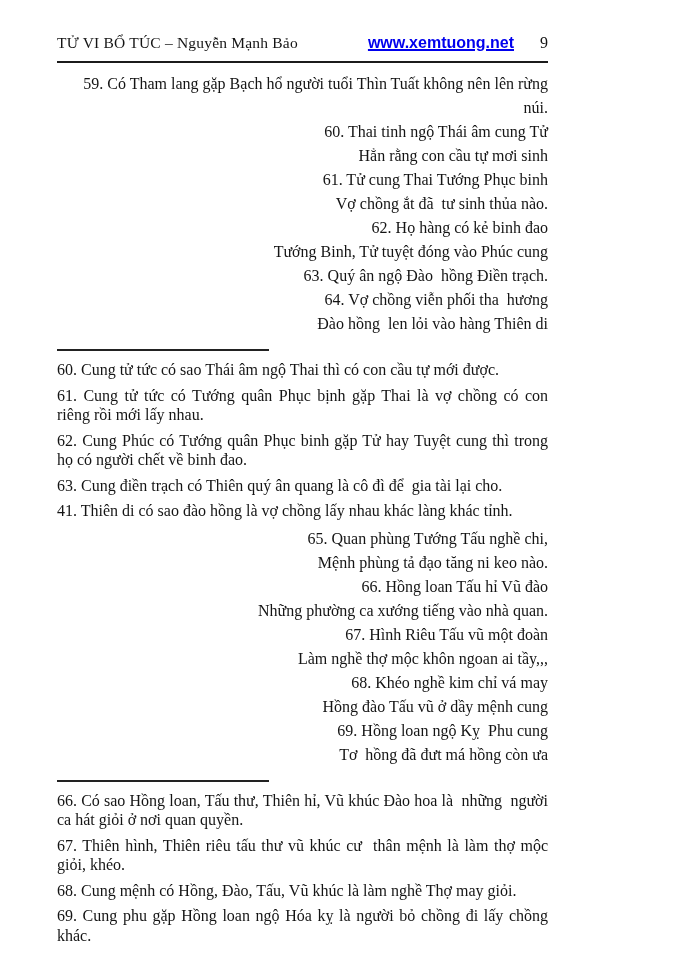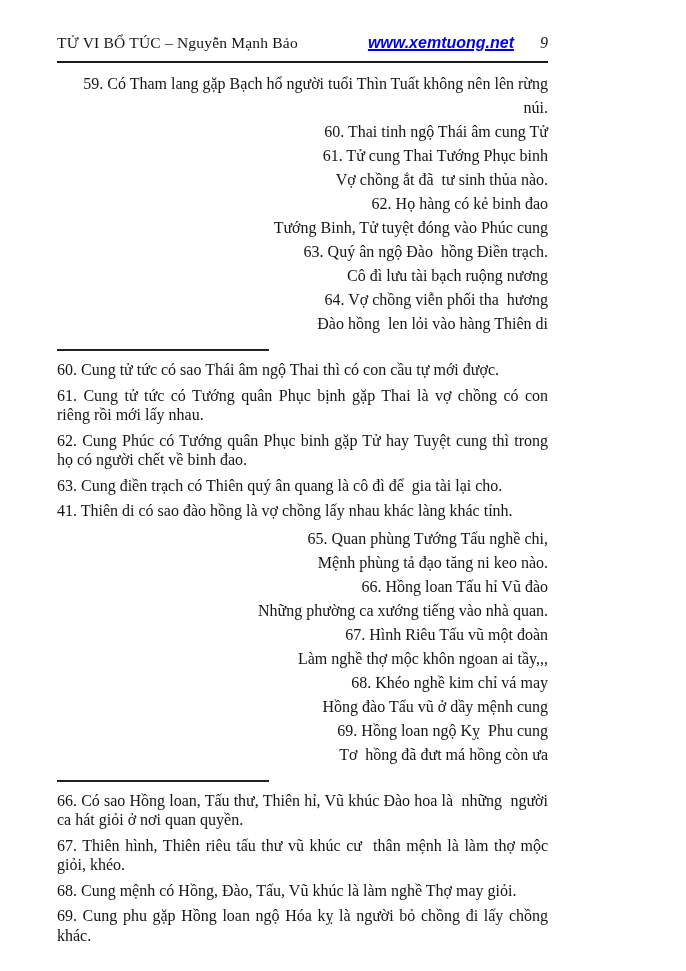--- a/index.html
+++ b/index.html
@@ -27,21 +27,20 @@
   }
   .header-title {
     flex: 1;
     font-size: 15.5px;
     letter-spacing: 0.2px;
     white-space: pre-wrap;
   }
   .header-right {
     display: flex;
     align-items: center;
-    font-style: italic;
   }
   .site-link {
     font-family: "Liberation Sans", "DejaVu Sans", sans-serif;
     font-weight: bold;
     font-size: 16px;
     color: #0000ee;
     text-decoration: underline;
     text-decoration-thickness: 2px;
     cursor: pointer;
   }
@@ -88,26 +87,26 @@
     <div class="header-title">TỬ VI BỔ TÚC – Nguyễn Mạnh Bảo</div>
     <div class="header-right">
       <a class="site-link">www.xemtuong.net</a>
       <span class="page-num">9</span>
     </div>
   </div>
 
   <div class="verses">
       <div class="verse-line">59. Có Tham lang gặp Bạch hổ người tuổi Thìn Tuất không nên lên rừng núi.</div>
       <div class="verse-line">60. Thai tinh ngộ Thái âm cung Tử</div>
+      <div class="verse-line indent">Hẳn rằng con cầu tự mơi sinh</div>
       <div class="verse-line">61. Tử cung Thai Tướng Phục binh</div>
       <div class="verse-line indent">Vợ chồng ắt đã  tư sinh thủa nào.</div>
       <div class="verse-line">62. Họ hàng có kẻ binh đao</div>
       <div class="verse-line indent">Tướng Binh, Tử tuyệt đóng vào Phúc cung</div>
       <div class="verse-line">63. Quý ân ngộ Đào  hồng Điền trạch.</div>
-      <div class="verse-line indent">Cô đì lưu tài bạch ruộng nương</div>
       <div class="verse-line">64. Vợ chồng viễn phối tha  hương</div>
       <div class="verse-line indent">Đào hồng  len lỏi vào hàng Thiên di</div>
     </div>
 
   <div class="sep"></div>
 
   <div class="footnotes">
       <div class="footnote">60. Cung tử tức có sao Thái âm ngộ Thai thì có con cầu tự mới được.</div>
       <div class="footnote">61. Cung tử tức có Tướng quân Phục bịnh gặp Thai là vợ chồng có con riêng rồi mới lấy nhau.</div>
       <div class="footnote">62. Cung Phúc có Tướng quân Phục binh gặp Tử hay Tuyệt cung thì trong họ có người chết về binh đao.</div>

